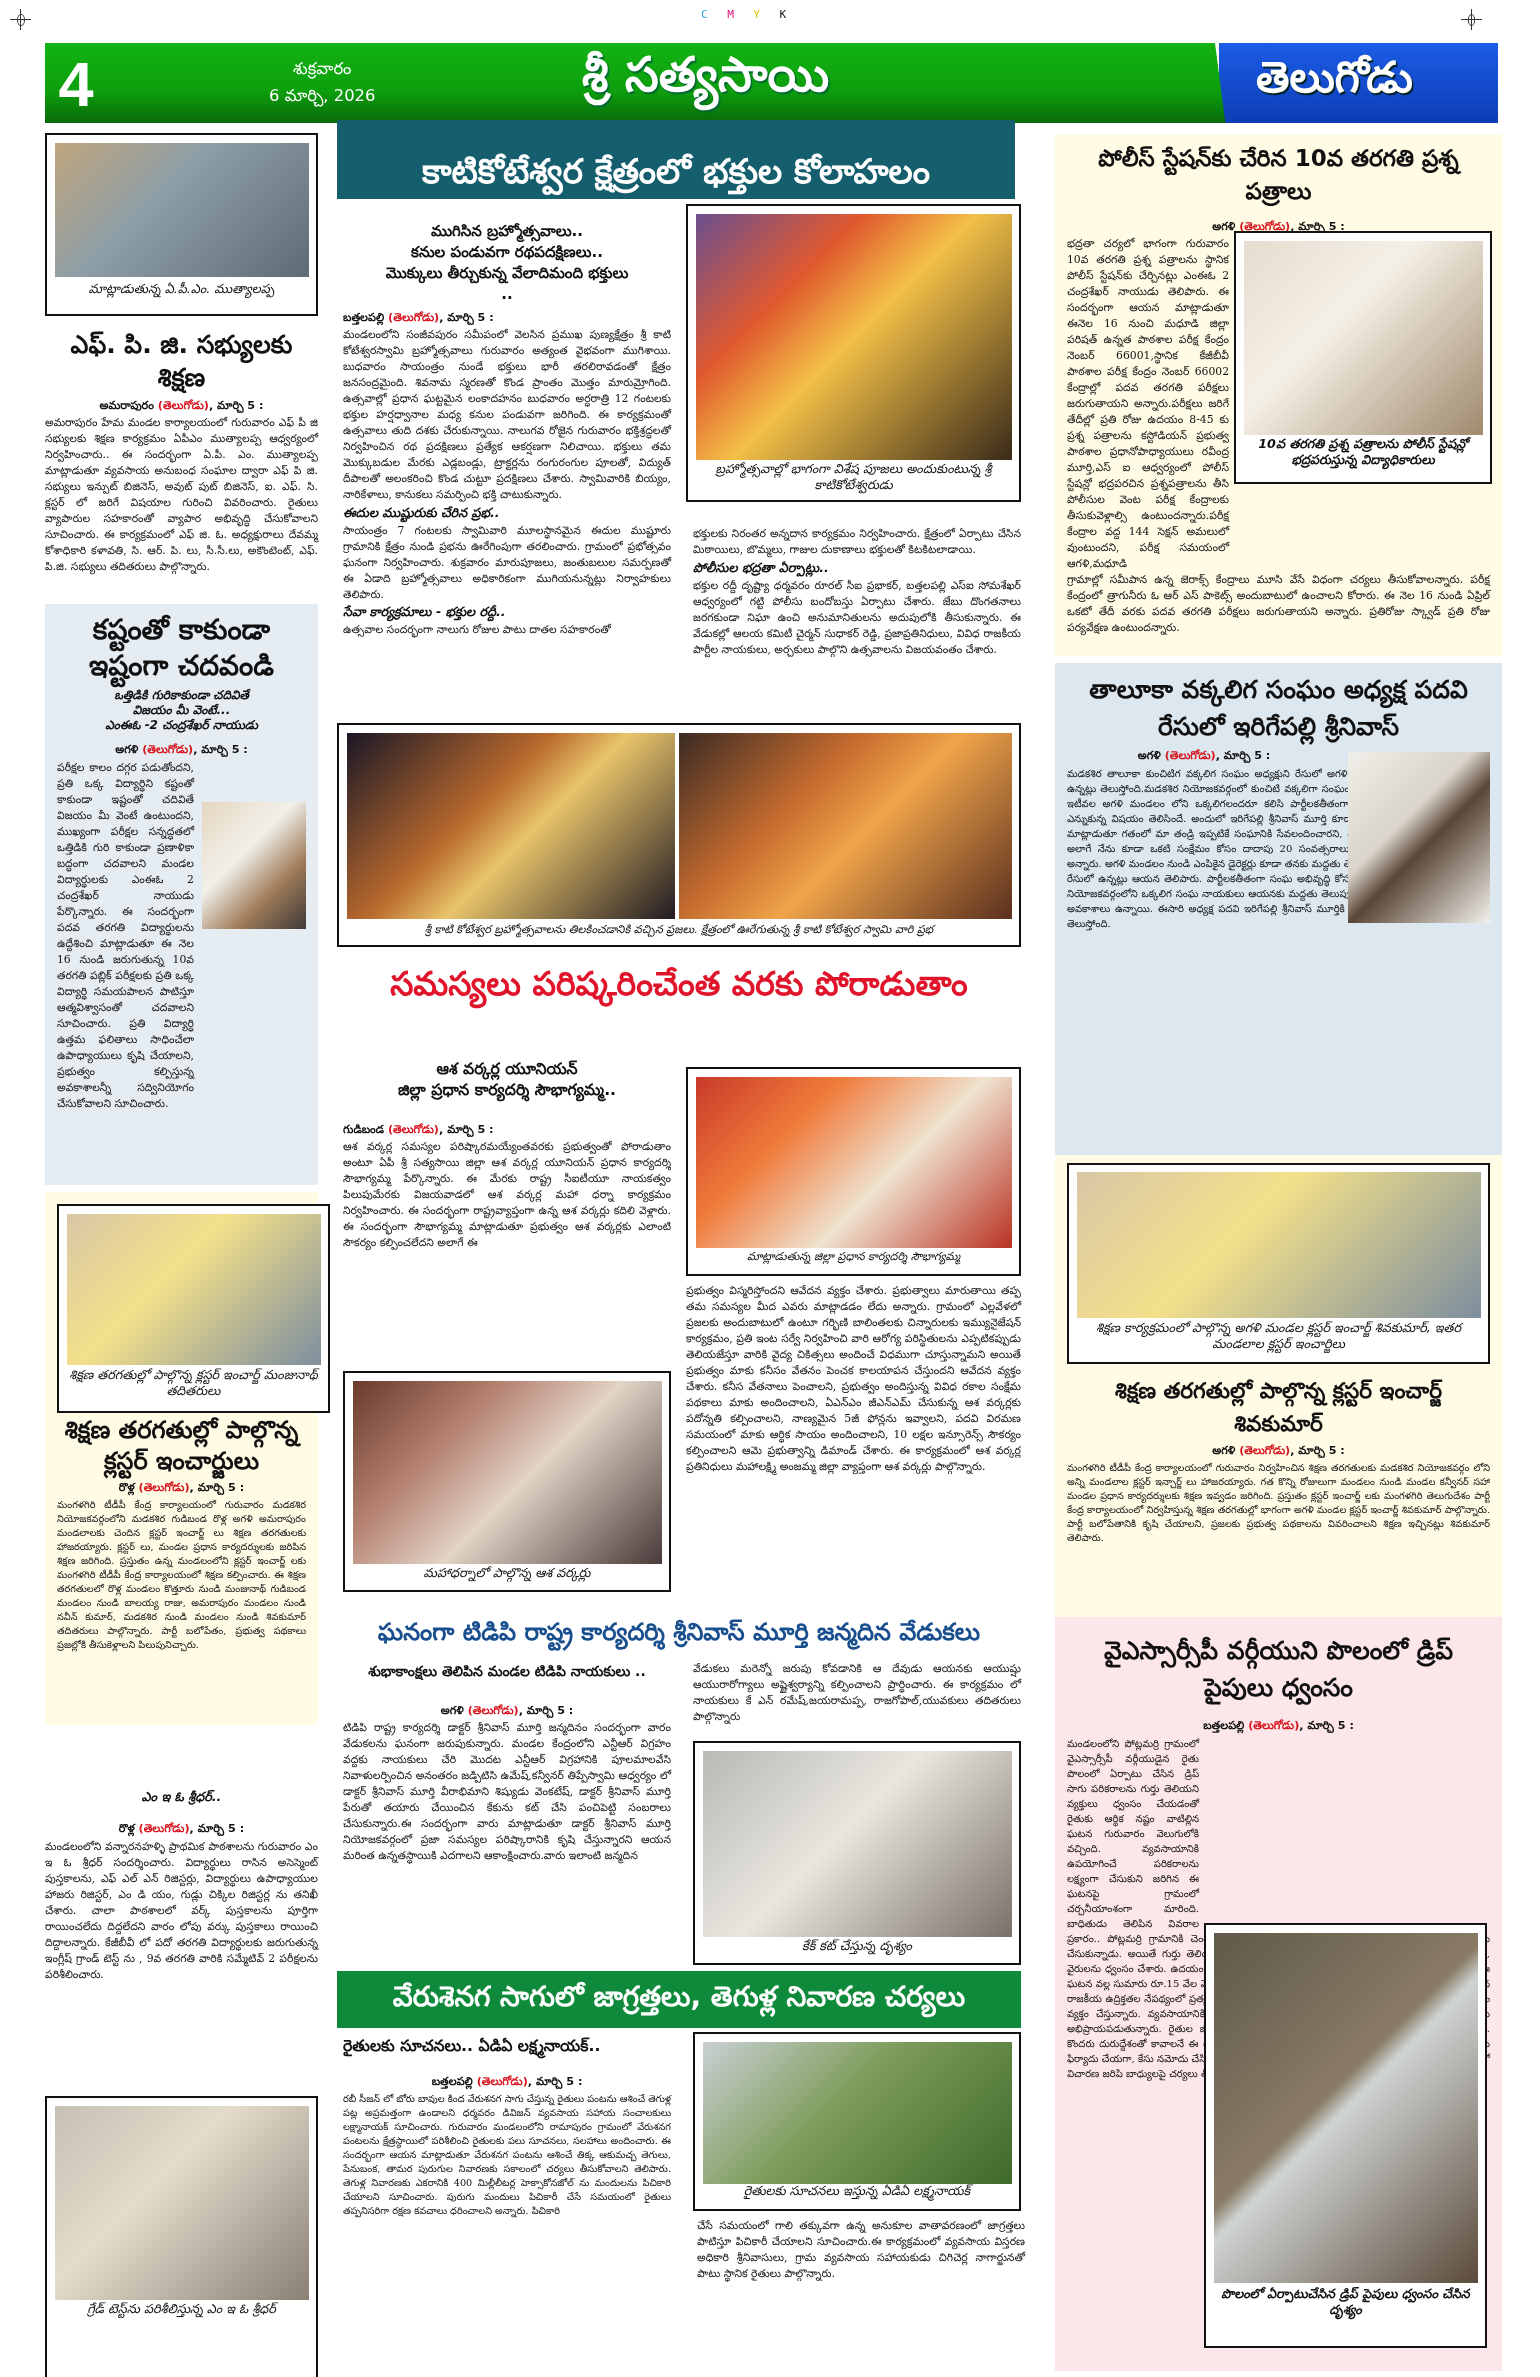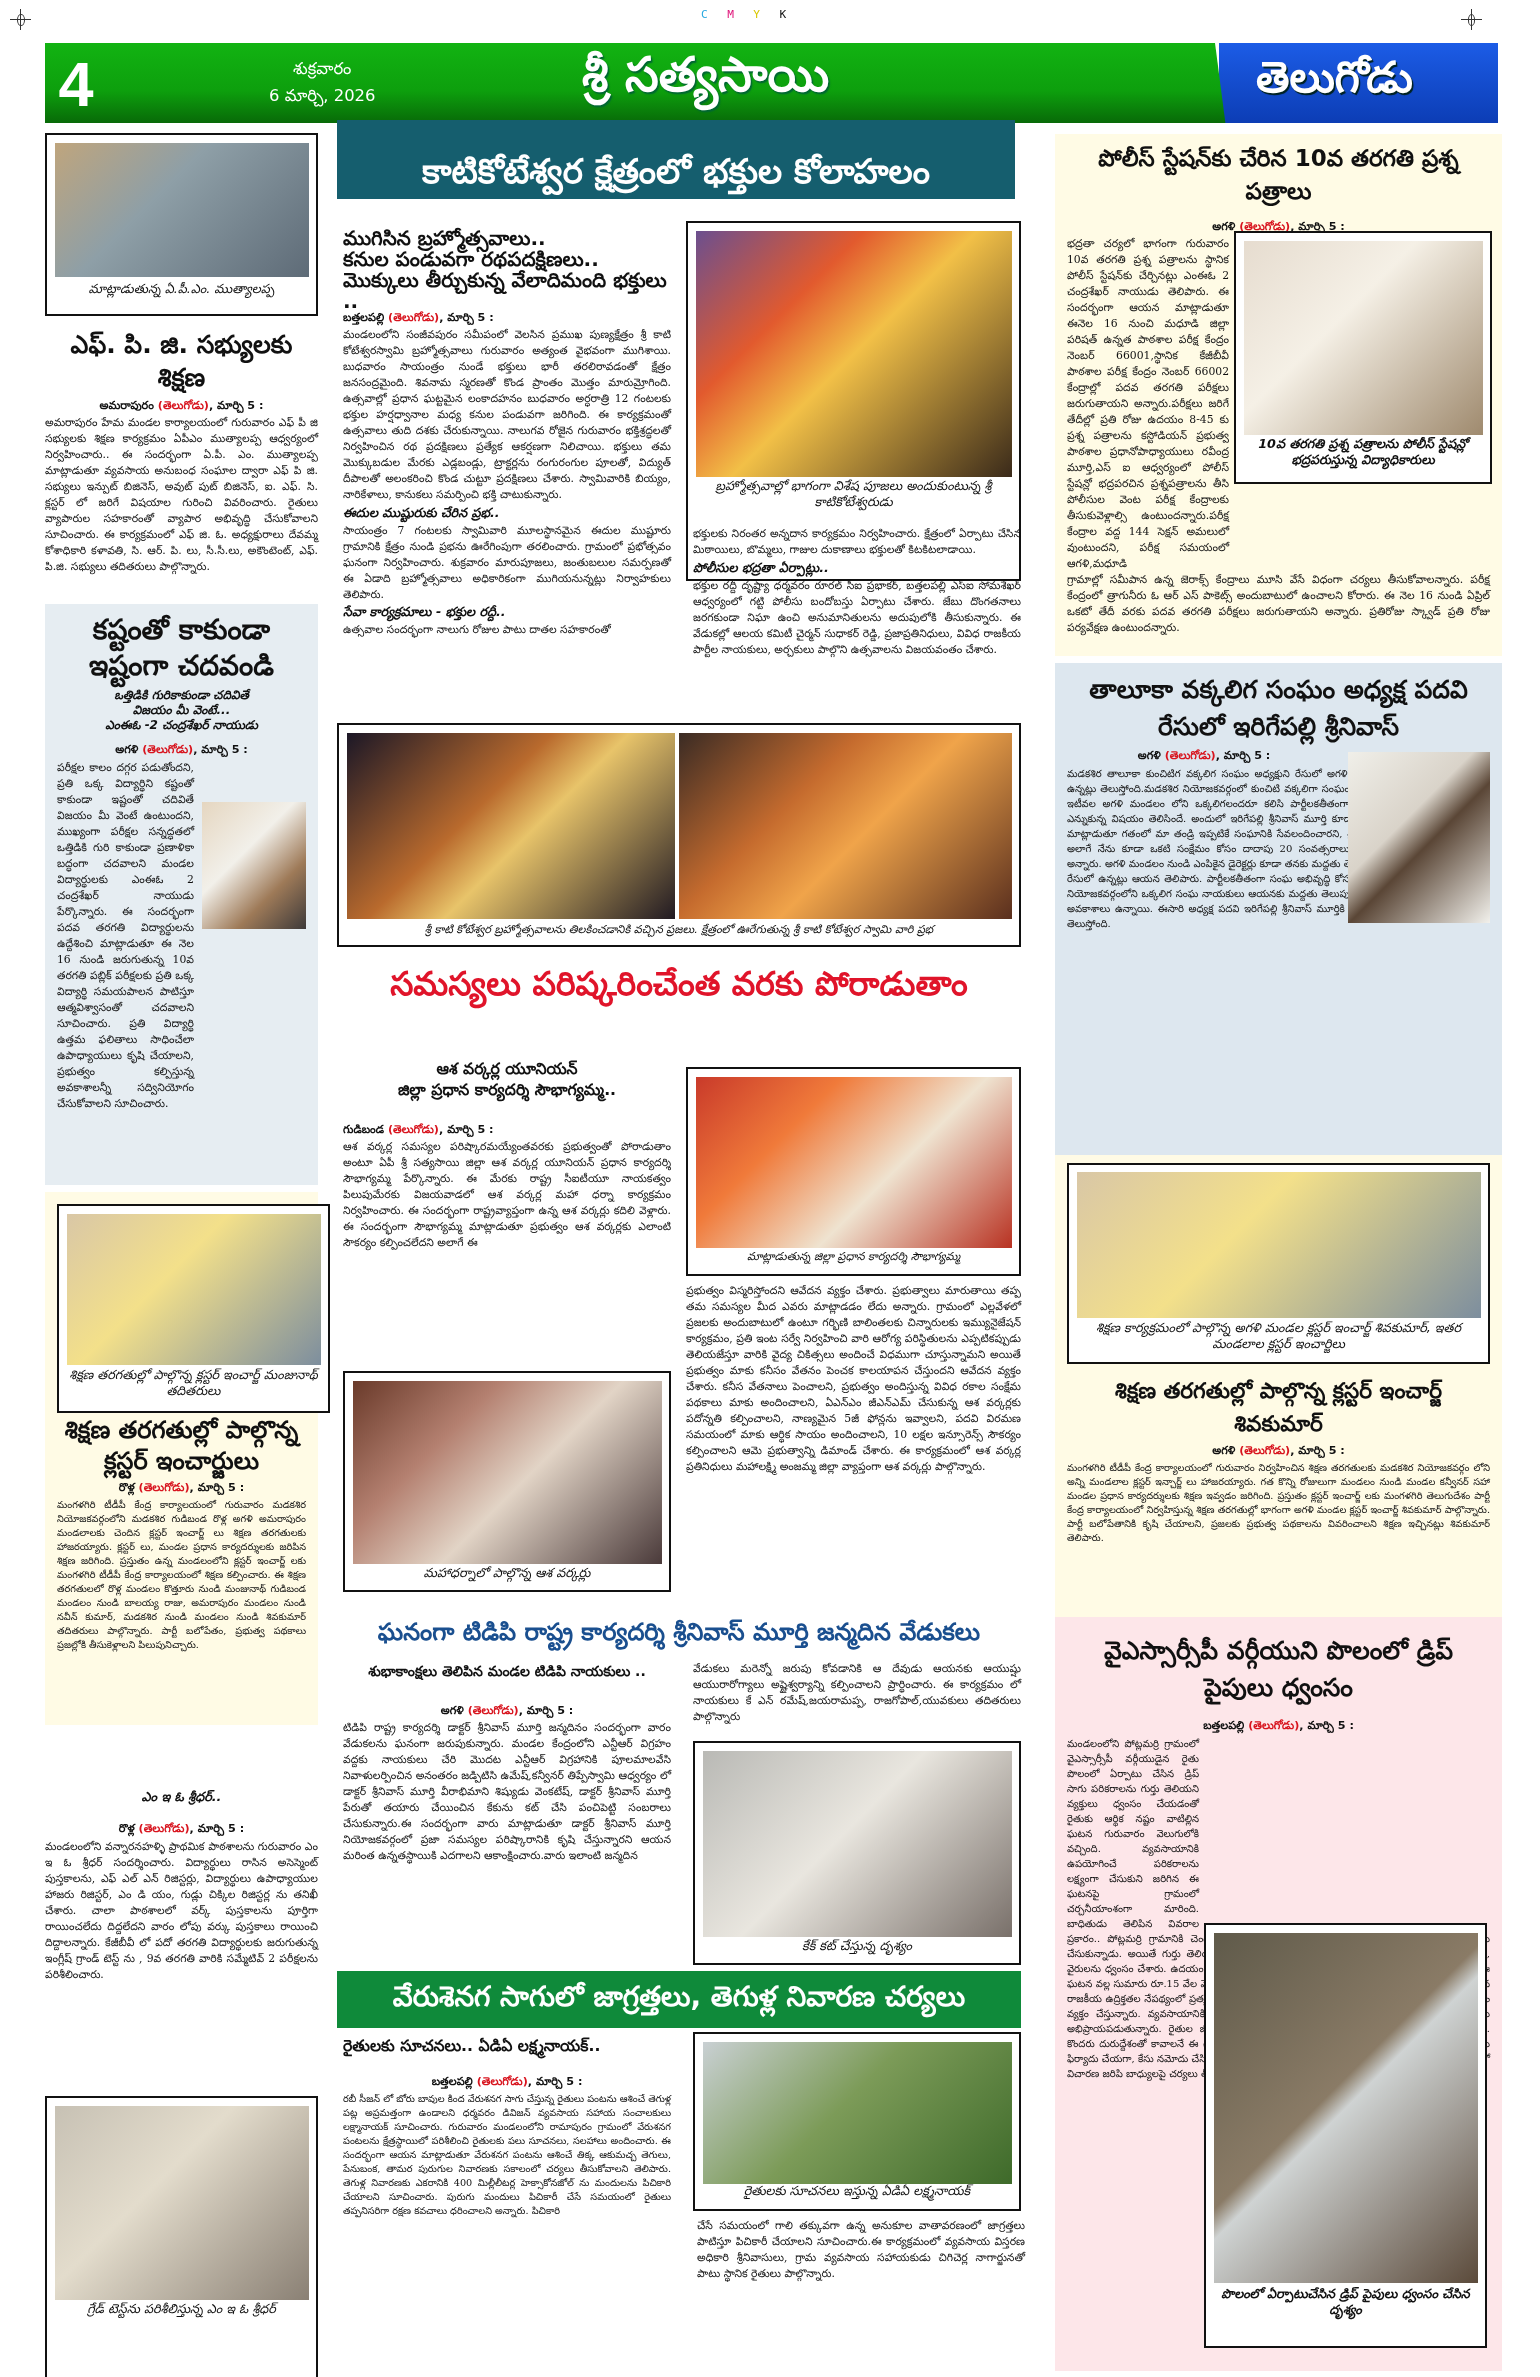--- a/index.html
+++ b/index.html
@@ -103,35 +103,35 @@
   <div class="body" data-name="article-body">మండలంలోని వన్నారనహళ్ళి ప్రాథమిక పాఠశాలను గురువారం ఎం ఇ ఓ శ్రీధర్ సందర్శించారు. విద్యార్థులు రాసిన అసెస్మెంట్ పుస్తకాలను, ఎఫ్ ఎల్ ఎన్ రిజిస్టర్లు, విద్యార్థులు ఉపాధ్యాయుల హాజరు రిజిస్టర్, ఎం డి యం, గుడ్లు చిక్కిల రిజిస్టర్ల ను తనిఖీ చేశారు. చాలా పాఠశాలలో వర్క్ పుస్తకాలను పూర్తిగా రాయించలేదు దిద్దలేదని వారం లోపు వర్కు పుస్తకాలు రాయించి దిద్దాలన్నారు. కేజీబీవీ లో పదో తరగతి విద్యార్థులకు జరుగుతున్న ఇంగ్లీష్ గ్రాండ్ టెస్ట్ ను , 9వ తరగతి వారికి సమ్మేటివ్ 2 పరీక్షలను పరిశీలించారు.</div>
 </div>
 <div class="photo" style="left:45px;top:2096px;width:273px;height:288px" data-name="photo-grade-test">
   <div class="img g14" style="height:194px" data-name="classroom-photo"></div>
   <div class="cap" style="top:203px" data-name="photo-caption">గ్రేడ్ టెస్ట్‌ను పరిశీలిస్తున్న ఎం ఇ ఓ శ్రీధర్</div>
 </div>
 
 <div class="abs" style="left:337px;top:120px;width:678px;height:79px;background:#155e6e;display:flex;align-items:flex-end;justify-content:center" data-name="temple-headline-banner">
   <div class="head" style="color:#fff;font-size:34px" data-name="headline">కాటికోటేశ్వర క్షేత్రంలో భక్తుల కోలాహలం</div>
 </div>
-<div class="abs" style="left:343px;top:228px;width:328px;font-weight:bold;font-size:20px;line-height:21px" data-name="temple-subheadline">
+<div class="abs" style="left:343px;top:221px;width:328px;text-align:center;font-weight:bold;font-size:15px;line-height:21px" data-name="temple-subheadline">
   <div>ముగిసిన బ్రహ్మోత్సవాలు..</div>
     <div>కనుల పండువగా రథపదక్షిణలు..</div>
     <div>మొక్కులు తీర్చుకున్న వేలాదిమంది భక్తులు</div>
     <div>..</div>
 </div>
 <div class="abs" style="left:343px;top:306px;width:328px" data-name="article-temple-festival">
   <div class="dateline" style="text-align:left" data-name="dateline"><span>బత్తలపల్లి</span> <span class="src">(తెలుగోడు)</span>, <span>మార్చి 5 :</span></div>
   <div class="body" data-name="article-body">మండలంలోని సంజీవపురం సమీపంలో వెలసిన ప్రముఖ పుణ్యక్షేత్రం శ్రీ కాటి కోటేశ్వరస్వామి బ్రహ్మోత్సవాలు గురువారం అత్యంత వైభవంగా ముగిశాయి. బుధవారం సాయంత్రం నుండే భక్తులు భారీ తరలిరావడంతో క్షేత్రం జనసంద్రమైంది. శివనామ స్మరణతో కొండ ప్రాంతం మొత్తం మారుమ్రోగింది. ఉత్సవాల్లో ప్రధాన ఘట్టమైన లంకాదహనం బుధవారం అర్ధరాత్రి 12 గంటలకు భక్తుల హర్షధ్వానాల మధ్య కనుల పండువగా జరిగింది. ఈ కార్యక్రమంతో ఉత్సవాలు తుది దశకు చేరుకున్నాయి. నాలుగవ రోజైన గురువారం భక్తిశ్రద్ధలతో నిర్వహించిన రథ ప్రదక్షిణలు ప్రత్యేక ఆకర్షణగా నిలిచాయి. భక్తులు తమ మొక్కుబడుల మేరకు ఎడ్లబండ్లు, ట్రాక్టర్లను రంగురంగుల పూలతో, విద్యుత్ దీపాలతో అలంకరించి కొండ చుట్టూ ప్రదక్షిణలు చేశారు. స్వామివారికి బియ్యం, నారికేళాలు, కానుకలు సమర్పించి భక్తి చాటుకున్నారు.</div>
   <div class="sub" data-name="section-subhead">ఈదుల ముష్టురుకు చేరిన ప్రభ..</div>
   <div class="body" data-name="article-body">సాయంత్రం 7 గంటలకు స్వామివారి మూలస్థానమైన ఈదుల ముష్టూరు గ్రామానికి క్షేత్రం నుండి ప్రభను ఊరేగింపుగా తరలించారు. గ్రామంలో ప్రభోత్సవం ఘనంగా నిర్వహించారు. శుక్రవారం మారుపూజలు, జంతుబలుల సమర్పణతో ఈ ఏడాది బ్రహ్మోత్సవాలు అధికారికంగా ముగియనున్నట్లు నిర్వాహకులు తెలిపారు.</div>
   <div class="sub" data-name="section-subhead">సేవా కార్యక్రమాలు - భక్తుల రద్దీ..</div>
   <div class="body" data-name="article-body">ఉత్సవాల సందర్భంగా నాలుగు రోజుల పాటు దాతల సహకారంతో</div>
 </div>
-<div class="photo" style="left:686px;top:221px;width:335px;height:360px" data-name="photo-temple-deity">
+<div class="photo" style="left:686px;top:204px;width:335px;height:298px" data-name="photo-temple-deity">
   <div class="img g4" style="height:246px" data-name="deity-photo"></div>
   <div class="cap" style="top:255px" data-name="photo-caption">బ్రహ్మోత్సవాల్లో భాగంగా విశేష పూజలు అందుకుంటున్న శ్రీ కాటికోటేశ్వరుడు</div>
 </div>
 <div class="abs" style="left:693px;top:526px;width:328px" data-name="article-temple-continued">
   <div class="body" data-name="article-body">భక్తులకు నిరంతర అన్నదాన కార్యక్రమం నిర్వహించారు. క్షేత్రంలో ఏర్పాటు చేసిన మిఠాయిలు, బొమ్మలు, గాజుల దుకాణాలు భక్తులతో కిటకిటలాడాయి.</div>
   <div class="sub" data-name="section-subhead">పోలీసుల భద్రతా ఏర్పాట్లు..</div>
   <div class="body" data-name="article-body">భక్తుల రద్దీ దృష్ట్యా ధర్మవరం రూరల్ సీఐ ప్రభాకర్, బత్తలపల్లి ఎస్ఐ సోమశేఖర్ ఆధ్వర్యంలో గట్టి పోలీసు బందోబస్తు ఏర్పాటు చేశారు. జేబు దొంగతనాలు జరగకుండా నిఘా ఉంచి అనుమానితులను అదుపులోకి తీసుకున్నారు. ఈ వేడుకల్లో ఆలయ కమిటీ చైర్మన్ సుధాకర్ రెడ్డి, ప్రజాప్రతినిధులు, వివిధ రాజకీయ పార్టీల నాయకులు, అర్చకులు పాల్గొని ఉత్సవాలను విజయవంతం చేశారు.</div>
 </div>
 <div class="photo" style="left:337px;top:723px;width:684px;height:224px" data-name="photo-temple-crowds">
   <div class="img g5" style="right:auto;width:328px;height:186px" data-name="crowd-photo"></div>

